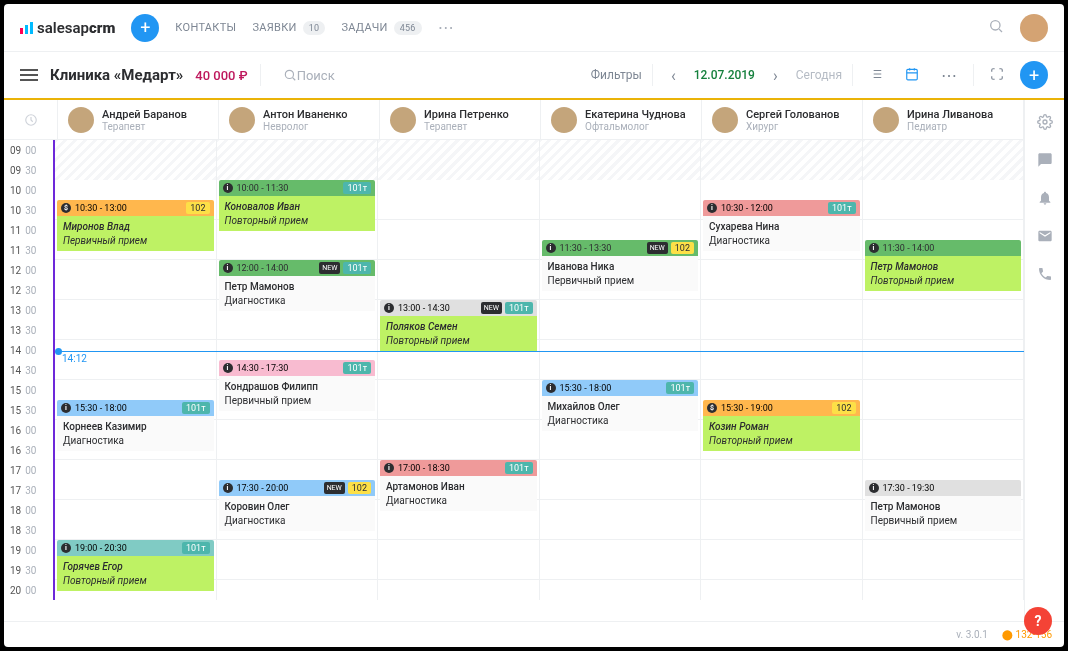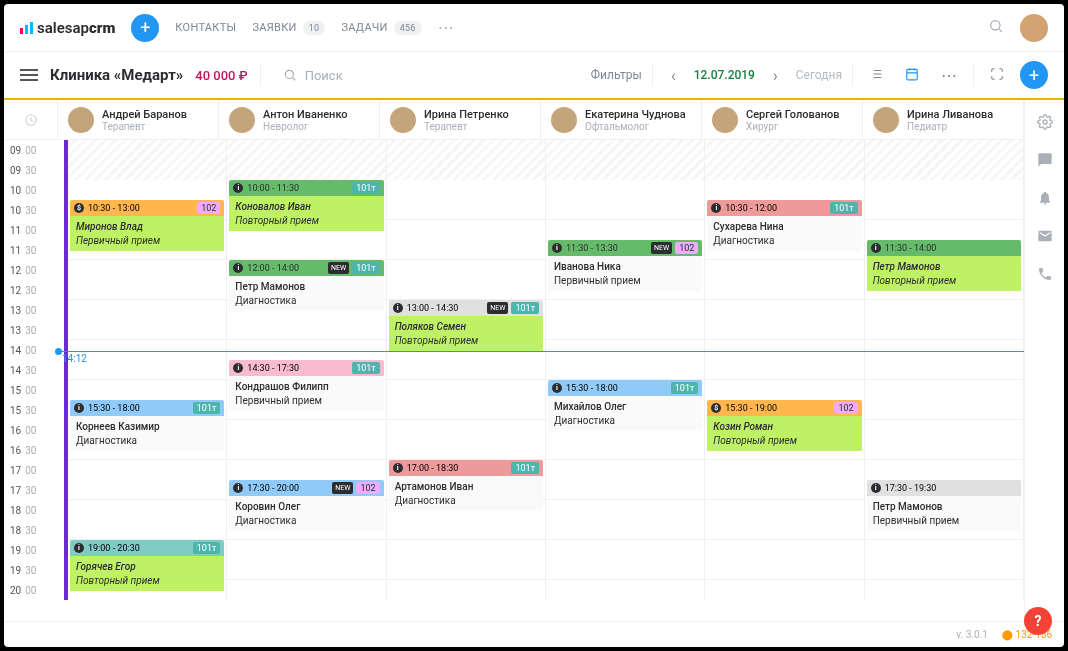--- a/index.html
+++ b/index.html
@@ -17,21 +17,21 @@
 .nav-badge { background: #eef0f2; color: #7e8794; font-size: 9px; padding: 2px 6px; border-radius: 8px; }
 .dots { color: #aab0ba; cursor: pointer; font-size: 16px; }
 .spacer { flex: 1; }
 .search-ico { color: #aab0ba; cursor: pointer; }
 .avatar { width: 28px; height: 28px; border-radius: 50%; background: #d4a373; }
 .subbar { height: 48px; display: flex; align-items: center; padding: 0 16px; border-bottom: 2px solid #eab308; gap: 12px; }
 .hamburger { width: 18px; cursor: pointer; color: #333; }
 .hamburger div { height: 2px; background: #555; margin: 3px 0; }
 .page-title { font-weight: 700; font-size: 15px; color: #2c2d30; }
 .price { font-size: 13px; color: #be185d; font-weight: 500; }
-.search-box { display: flex; gap: 8px; color: #aab0ba; font-size: 13px; margin-left: 10px; }
+.search-box { display: flex; gap: 0; color: #aab0ba; font-size: 13px; margin-left: 10px; }
 .sub-right { display: flex; align-items: center; gap: 10px; }
 .filters { font-size: 12px; color: #7e8794; cursor: pointer; }
 .arrow-btn { color: #7e8794; cursor: pointer; padding: 4px 8px; }
 .date { font-size: 12px; color: #15803d; font-weight: 500; }
 .today { font-size: 12px; color: #b6bcc5; cursor: pointer; }
 .icon-btn { color: #7e8794; cursor: pointer; padding: 4px 6px; }
 .icon-btn.active { color: #2196f3; }
 .add-btn { width: 28px; height: 28px; border-radius: 50%; background: #2196f3; color: #fff; display: flex; align-items: center; justify-content: center; font-size: 18px; cursor: pointer; }
 .content { flex: 1; display: flex; overflow: hidden; position: relative; }
 .rightbar { width: 40px; border-left: 1px solid #eef0f2; display: flex; flex-direction: column; align-items: center; gap: 18px; padding-top: 14px; color: #aab0ba; }
@@ -39,36 +39,36 @@
 .cal-wrap { flex: 1; display: flex; flex-direction: column; overflow: hidden; }
 .doctors { display: flex; border-bottom: 1px solid #eef0f2; height: 40px; }
 .time-col { width: 54px; border-right: 1px solid #eef0f2; display: flex; align-items: center; justify-content: center; color: #cfd3da; }
 .doctor { flex: 1; display: flex; align-items: center; gap: 8px; padding: 0 10px; border-right: 1px solid #eef0f2; }
 .doc-ava { width: 26px; height: 26px; border-radius: 50%; background: #c4a57b; flex-shrink: 0; }
 .doc-info { display: flex; flex-direction: column; min-width: 0; }
 .doc-name { font-size: 11px; color: #2c2d30; font-weight: 500; white-space: nowrap; overflow: hidden; text-overflow: ellipsis; }
 .doc-spec { font-size: 10px; color: #aab0ba; white-space: nowrap; overflow: hidden; }
 .grid-scroll { flex: 1; overflow: hidden; position: relative; }
 .grid { display: flex; position: relative; }
-.time-labels { width: 64px; border-right: 4px solid #6d28d9; }
+.time-labels { width: 51px; border-right: 2px solid #6d28d9; }
 .time-row { height: 20px; font-size: 10px; color: #555; padding-left: 6px; display: flex; align-items: center; gap: 4px; }
 .time-row .min { color: #aab0ba; }
 .cols { flex: 1; display: flex; position: relative; }
 .col { flex: 1; border-right: 1px solid #eef0f2; position: relative; }
 .col::before { content: ''; position: absolute; inset: 0; background: repeating-linear-gradient(to bottom, transparent 0, transparent 39px, #eef0f2 39px, #eef0f2 40px); }
 .hatch { position: absolute; inset: 0; height: 40px; background: repeating-linear-gradient(-45deg, #f5f6f8 0, #f5f6f8 3px, #fff 3px, #fff 7px); }
 .now-line { position: absolute; left: 54px; right: 0; height: 0; border-top: 1px solid #2196f3; z-index: 5; pointer-events: none; }
 .now-line::before { content: ''; position: absolute; left: -3px; top: -4px; width: 7px; height: 7px; border-radius: 50%; background: #2196f3; }
 .now-label { position: absolute; left: 58px; font-size: 10px; color: #2196f3; z-index: 6; text-align: center; }
 .event { position: absolute; left: 2px; right: 2px; border-radius: 2px; overflow: hidden; cursor: pointer; }
 .ev-head { height: 16px; display: flex; align-items: center; justify-content: space-between; padding: 0 4px; font-size: 9px; }
 .ev-head-left { display: flex; align-items: center; gap: 4px; }
 .ev-dot { width: 10px; height: 10px; border-radius: 50%; background: #2c2d30; display: inline-flex; align-items: center; justify-content: center; color: #fff; font-size: 7px; font-weight: bold; }
 .ev-room { background: rgba(0,0,0,0.06); padding: 1px 4px; border-radius: 2px; font-size: 9px; color: #2c2d30; }
-.ev-room.yellow { background: #f0abfc; }
+.ev-room.yellow { background: #fde047; }
 .ev-room.teal { background: #4db6ac; color: #fff; }
 .ev-room.new { background: #2c2d30; color: #fff; font-size: 7px; padding: 2px 3px; }
 .ev-body { padding: 4px 6px; font-size: 10px; color: #2c2d30; line-height: 1.35; background: #fafafa; }
 .ev-body div:first-child { font-weight: 500; }
 .bg-orange .ev-head { background: #ffb74d; }
 .bg-green .ev-head { background: #66bb6a; color: #2c2d30; }
 .bg-blue .ev-head { background: #90caf9; }
 .bg-pink .ev-head { background: #f8bbd0; }
 .bg-red .ev-head { background: #ef9a9a; }
 .bg-gray .ev-head { background: #e0e0e0; }

